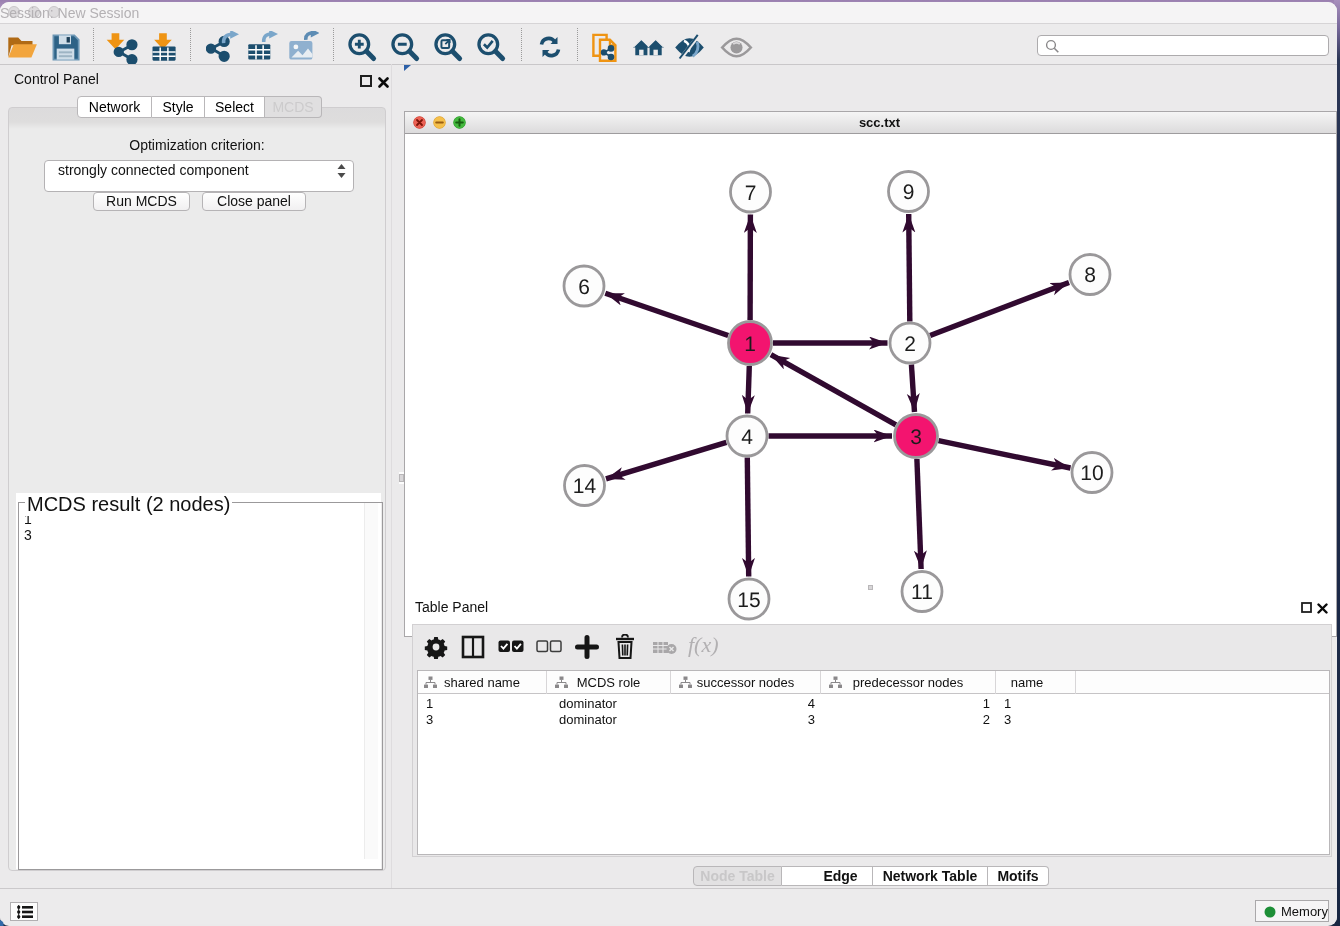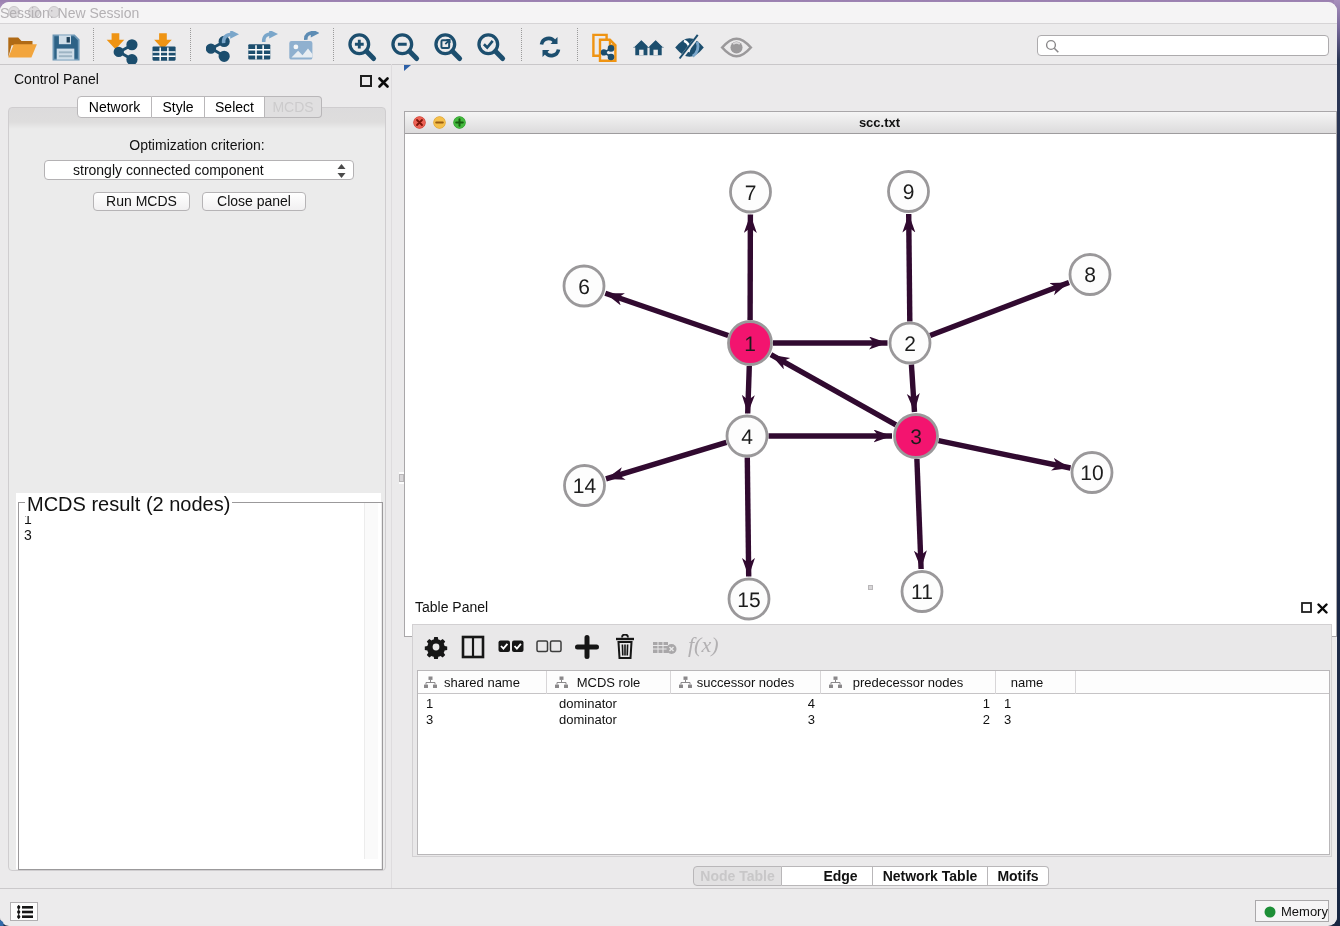--- a/index.html
+++ b/index.html
@@ -35,22 +35,22 @@
     background:linear-gradient(#dcdbdc 0px,#dedddd 14px,#ebebeb 21px,#ebebeb 100%);
     border:1px solid #cfcdcf; border-radius:4px; }
   .tab { position:absolute; top:94px; height:22px; font-size:14px; color:#000; text-align:center;
     background:#fff; border:1px solid #b9b7b9; line-height:21px; }
   #tab-network { left:77px;  width:75px; border-radius:4px 0 0 4px; }
   #tab-style   { left:152px; width:53px; border-left:none; }
   #tab-select  { left:205px; width:60px; border-left:none; }
   #tab-mcds    { left:265px; width:57px; border-radius:0 4px 4px 0; border-left:none;
     background:#e0dfe0; color:#cccbcc; }
   #opt-label { position:absolute; left:0; top:135px; width:394px; text-align:center; font-size:14px; color:#111; }
-  #combo { position:absolute; left:44px; top:158px; width:310px; height:20px; background:#fff;
-    border:1px solid #b4b2b4; border-radius:4px; font-size:14px; line-height:18px; padding-left:28px; color:#111; }
+  #combo { position:absolute; left:44px; top:158px; width:310px; height:32px; background:#fff;
+    border:1px solid #b4b2b4; border-radius:4px; font-size:14px; line-height:18px; padding-left:13px; color:#111; }
   #combo svg { position:absolute; right:6px; top:2px; }
   .btn { position:absolute; top:190px; height:19px; background:linear-gradient(#ffffff,#f1f0f1);
     border:1px solid #b6b4b6; border-radius:4px; font-size:14px; color:#111; text-align:center; line-height:17px; }
   #btn-run { left:93px; width:97px; }
   #btn-close { left:202px; width:104px; }
   #mcds-group { position:absolute; left:18px; top:500px; width:365px; height:368px;
     border:1px solid #9b999b; }
   #mcds-legend { position:absolute; left:25px; top:491px; font-size:20px;
     color:#111; padding:0 2px; background:#fff; }
   #mcds-text { position:absolute; left:16px; top:491px; width:365px; height:376px; background:#fff;

